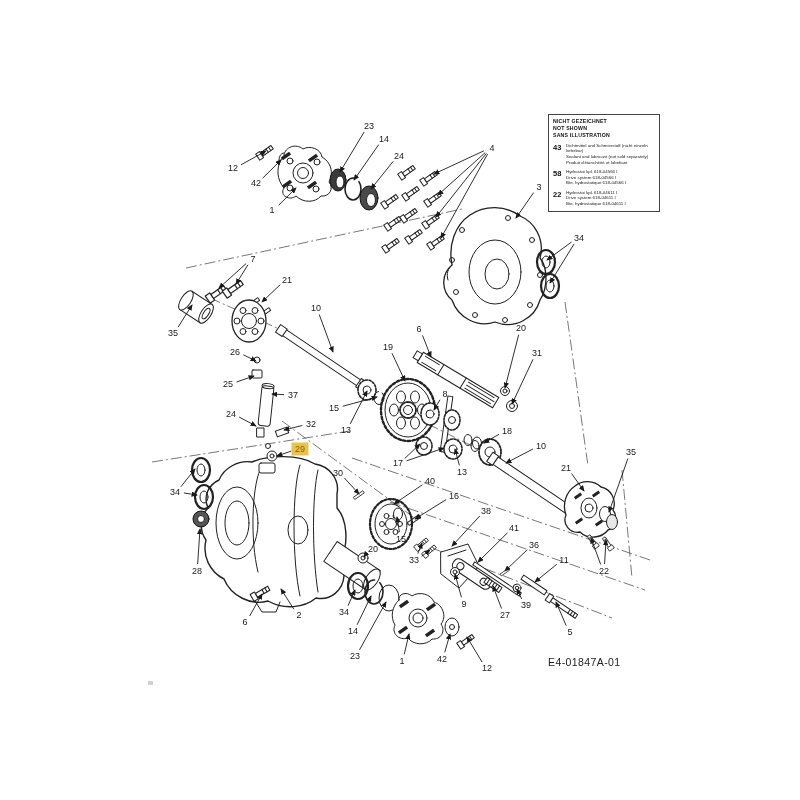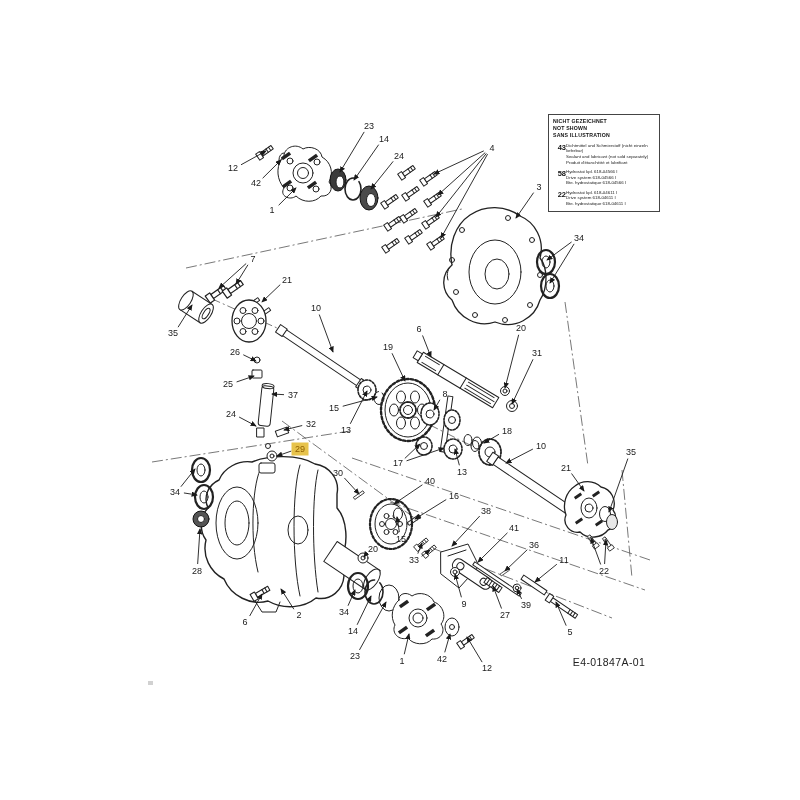--- a/index.html
+++ b/index.html
@@ -3,23 +3,23 @@
 <meta charset="utf-8">
 <style>
   html,body{margin:0;padding:0;background:#fff;}
   .stage{position:relative;width:800px;height:800px;background:#ffffff;overflow:hidden;
          font-family:"Liberation Sans",sans-serif;color:#1a1a1a;}
   .stage svg{position:absolute;left:0;top:0;}
   .legend{position:absolute;left:548px;top:114px;width:112px;box-sizing:border-box;
           border:1px solid #444;background:#fff;padding:3px 4px 4px 4px;}
   .legend-header div{font-size:5.2px;font-weight:bold;line-height:1.35;letter-spacing:.2px;color:#111;}
   .lrow{display:flex;margin-top:3.5px;}
-  .lref{width:13px;font-size:7.5px;font-weight:bold;flex:none;color:#111;text-align:right;}
+  .lref{width:13px;font-size:7.5px;font-weight:bold;flex:none;color:#111;}
   .ltxt div{font-size:4.4px;line-height:1.3;color:#222;}
-  .drawing-number{position:absolute;left:548px;top:656px;width:122px;text-align:center;
+  .drawing-number{position:absolute;left:548px;top:656px;width:122px;text-align:left;
                   font-size:10.5px;letter-spacing:.4px;color:#222;}
   .corner-mark{position:absolute;left:148px;top:681px;width:5px;height:4px;background:#b9b9b9;opacity:.65;}
 </style>
 </head>
 <body>
 
 <div class="stage">
 
   <svg id="diagram" width="800" height="800" viewBox="0 0 800 800">
     <defs>

